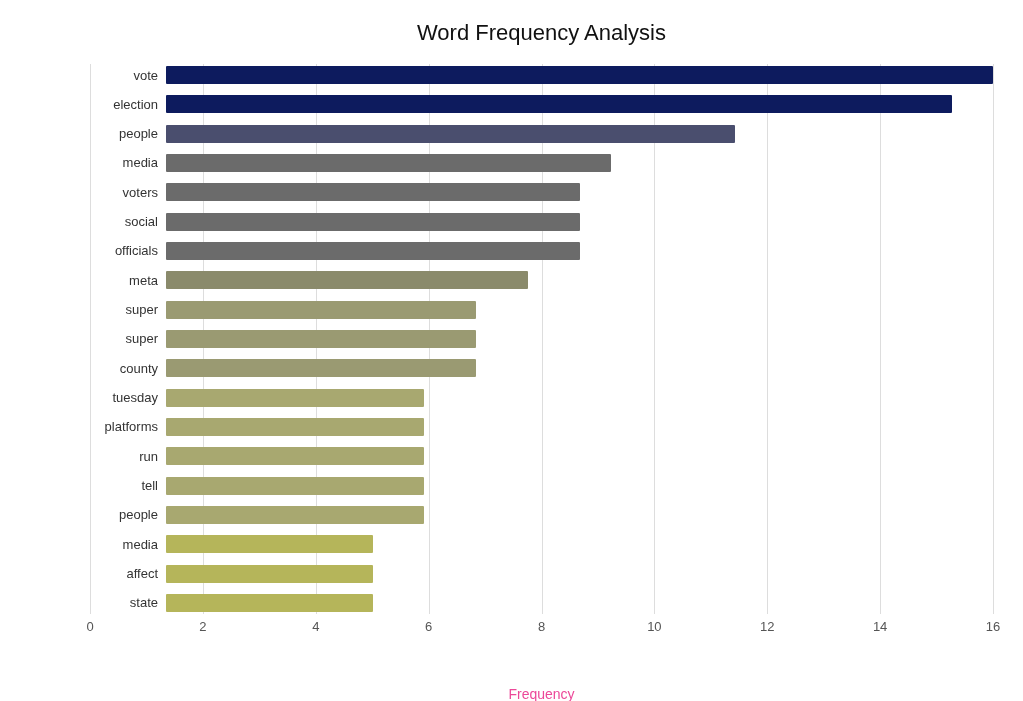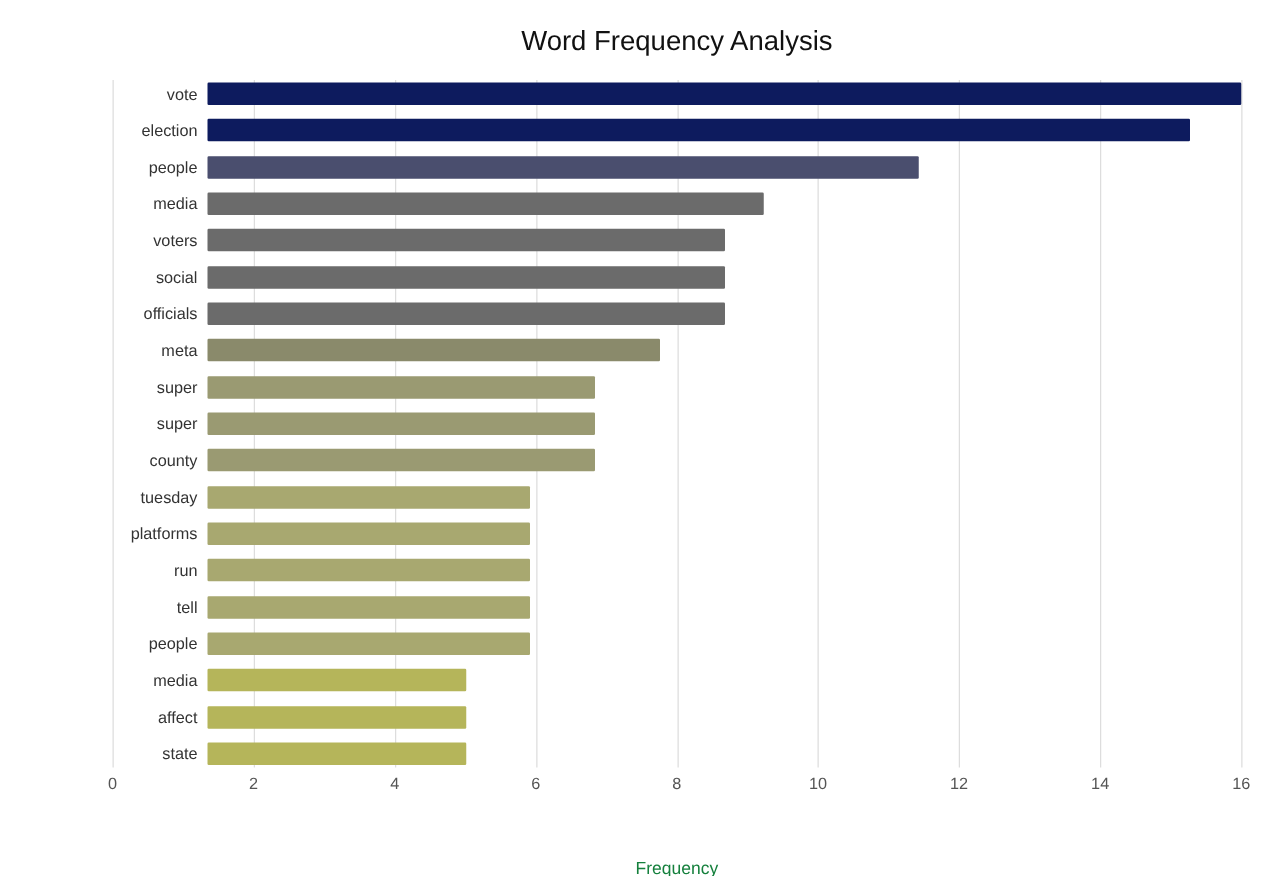--- a/index.html
+++ b/index.html
@@ -96,21 +96,21 @@
       color: #555;
       transform: translateX(-50%);
       top: 5px;
     }
     .x-axis-title {
       position: absolute;
       bottom: -48px;
       left: 50%;
       transform: translateX(-50%);
       font-size: 14px;
-      color: #15803d;
+      color: #ec4899;
     }
   </style>
 </head>
 <body>
 
 <div class="chart-container">
   <div class="chart-title">Word Frequency Analysis</div>
   <div class="chart-area" id="chart-area">
     <div class="grid-lines" id="grid-lines">
         <div class="grid-line" style="left: 0%;"></div>

